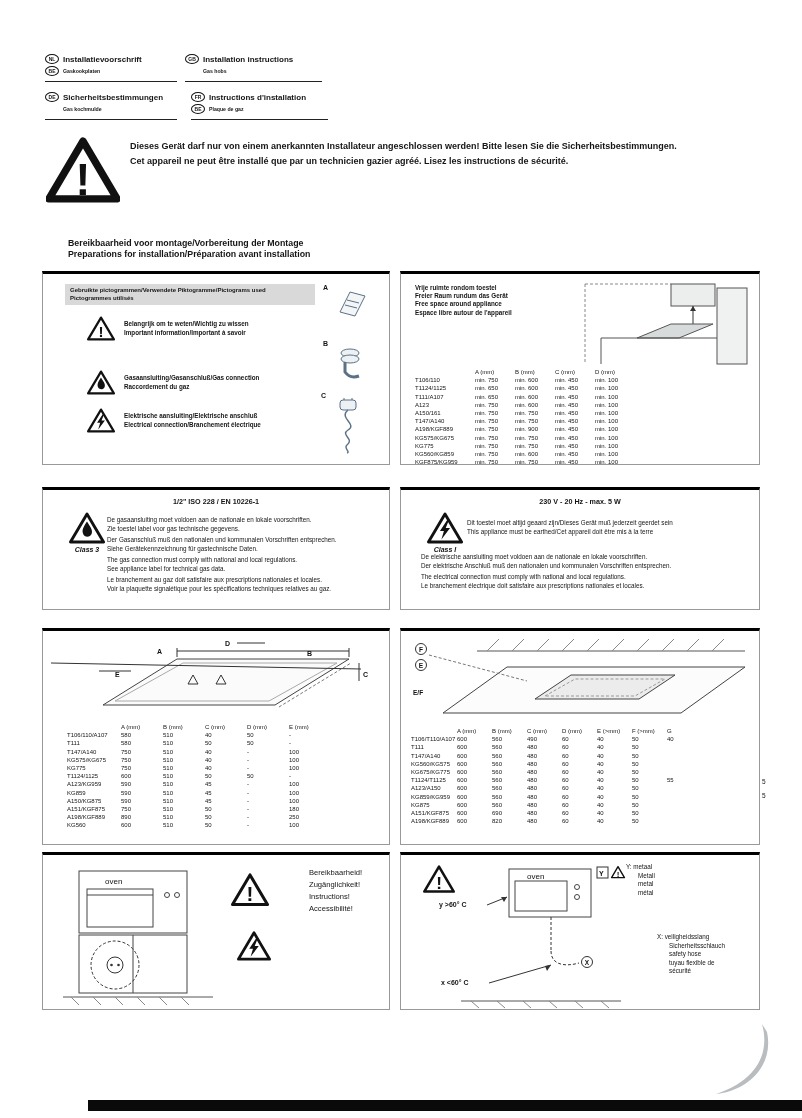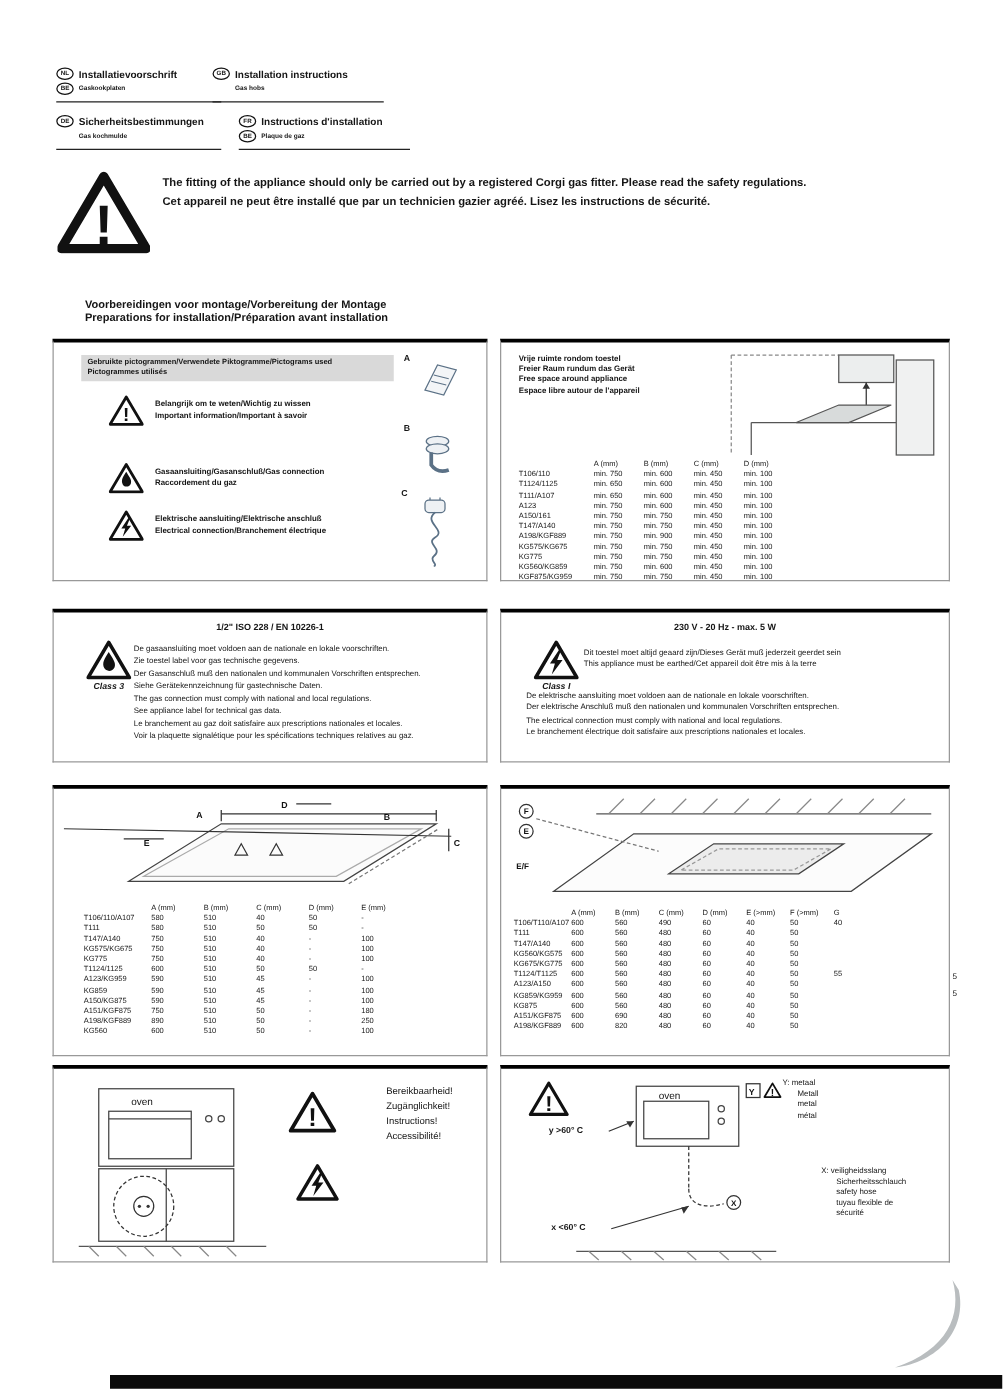--- a/index.html
+++ b/index.html
@@ -59,21 +59,21 @@
   <div class="lang-row">
     <span class="lang-code">NL</span>
     <span class="lang-title">Installatievoorschrift</span>
   </div>
   <div class="lang-row">
     <span class="lang-code">BE</span>
     <span class="lang-sub">Gaskookplaten</span>
   </div>
 </div>
 
-<div class="lang-block" style="left:170px;top:54px;width:137px">
+<div class="lang-block" style="left:185px;top:54px;width:137px">
   <div class="lang-row">
     <span class="lang-code">GB</span>
     <span class="lang-title">Installation instructions</span>
   </div>
   <div class="lang-row">
     <span class="lang-code ghost"></span>
     <span class="lang-sub">Gas hobs</span>
   </div>
 </div>
 
@@ -97,26 +97,26 @@
     <span class="lang-code">BE</span>
     <span class="lang-sub">Plaque de gaz</span>
   </div>
 </div>
 
 <svg class="abs" style="left:46px;top:137px" width="74" height="66" viewBox="0 0 100 88">
   <path d="M50 5 L96 83 L4 83 Z" fill="#fff" stroke="#111" stroke-width="10" stroke-linejoin="round"></path>
   <text x="50" y="78" text-anchor="middle" font-size="60" font-weight="bold" fill="#111">!</text>
 </svg>
 <div class="abs warn-lines" style="left:130px;top:139px">
-    <div>The fitting of the appliance should only be carried out by a registered Corgi gas fitter. Please read the safety regulations.</div>
+    <div>Dieses Gerät darf nur von einem anerkannten Installateur angeschlossen werden! Bitte lesen Sie die Sicherheitsbestimmungen.</div>
     <div>Cet appareil ne peut être installé que par un technicien gazier agréé. Lisez les instructions de sécurité.</div>
   </div>
 
 <div class="abs sec-title" style="left:68px;top:238px">
-  <div>Voorbereidingen voor montage/Vorbereitung der Montage</div>
+  <div>Bereikbaarheid voor montage/Vorbereitung der Montage</div>
   <div>Preparations for installation/Préparation avant installation</div>
 </div>
 
 <div class="panel" style="left:42px;top:271px;width:348px;height:194px">
   <div class="pict-header" style="left:22px;top:10px;width:250px">
       <div>Gebruikte pictogrammen/Verwendete Piktogramme/Pictograms used</div>
       <div>Pictogrammes utilisés</div>
     </div>
 
   <span class="fig-label" style="left:280px;top:10px">A</span>

